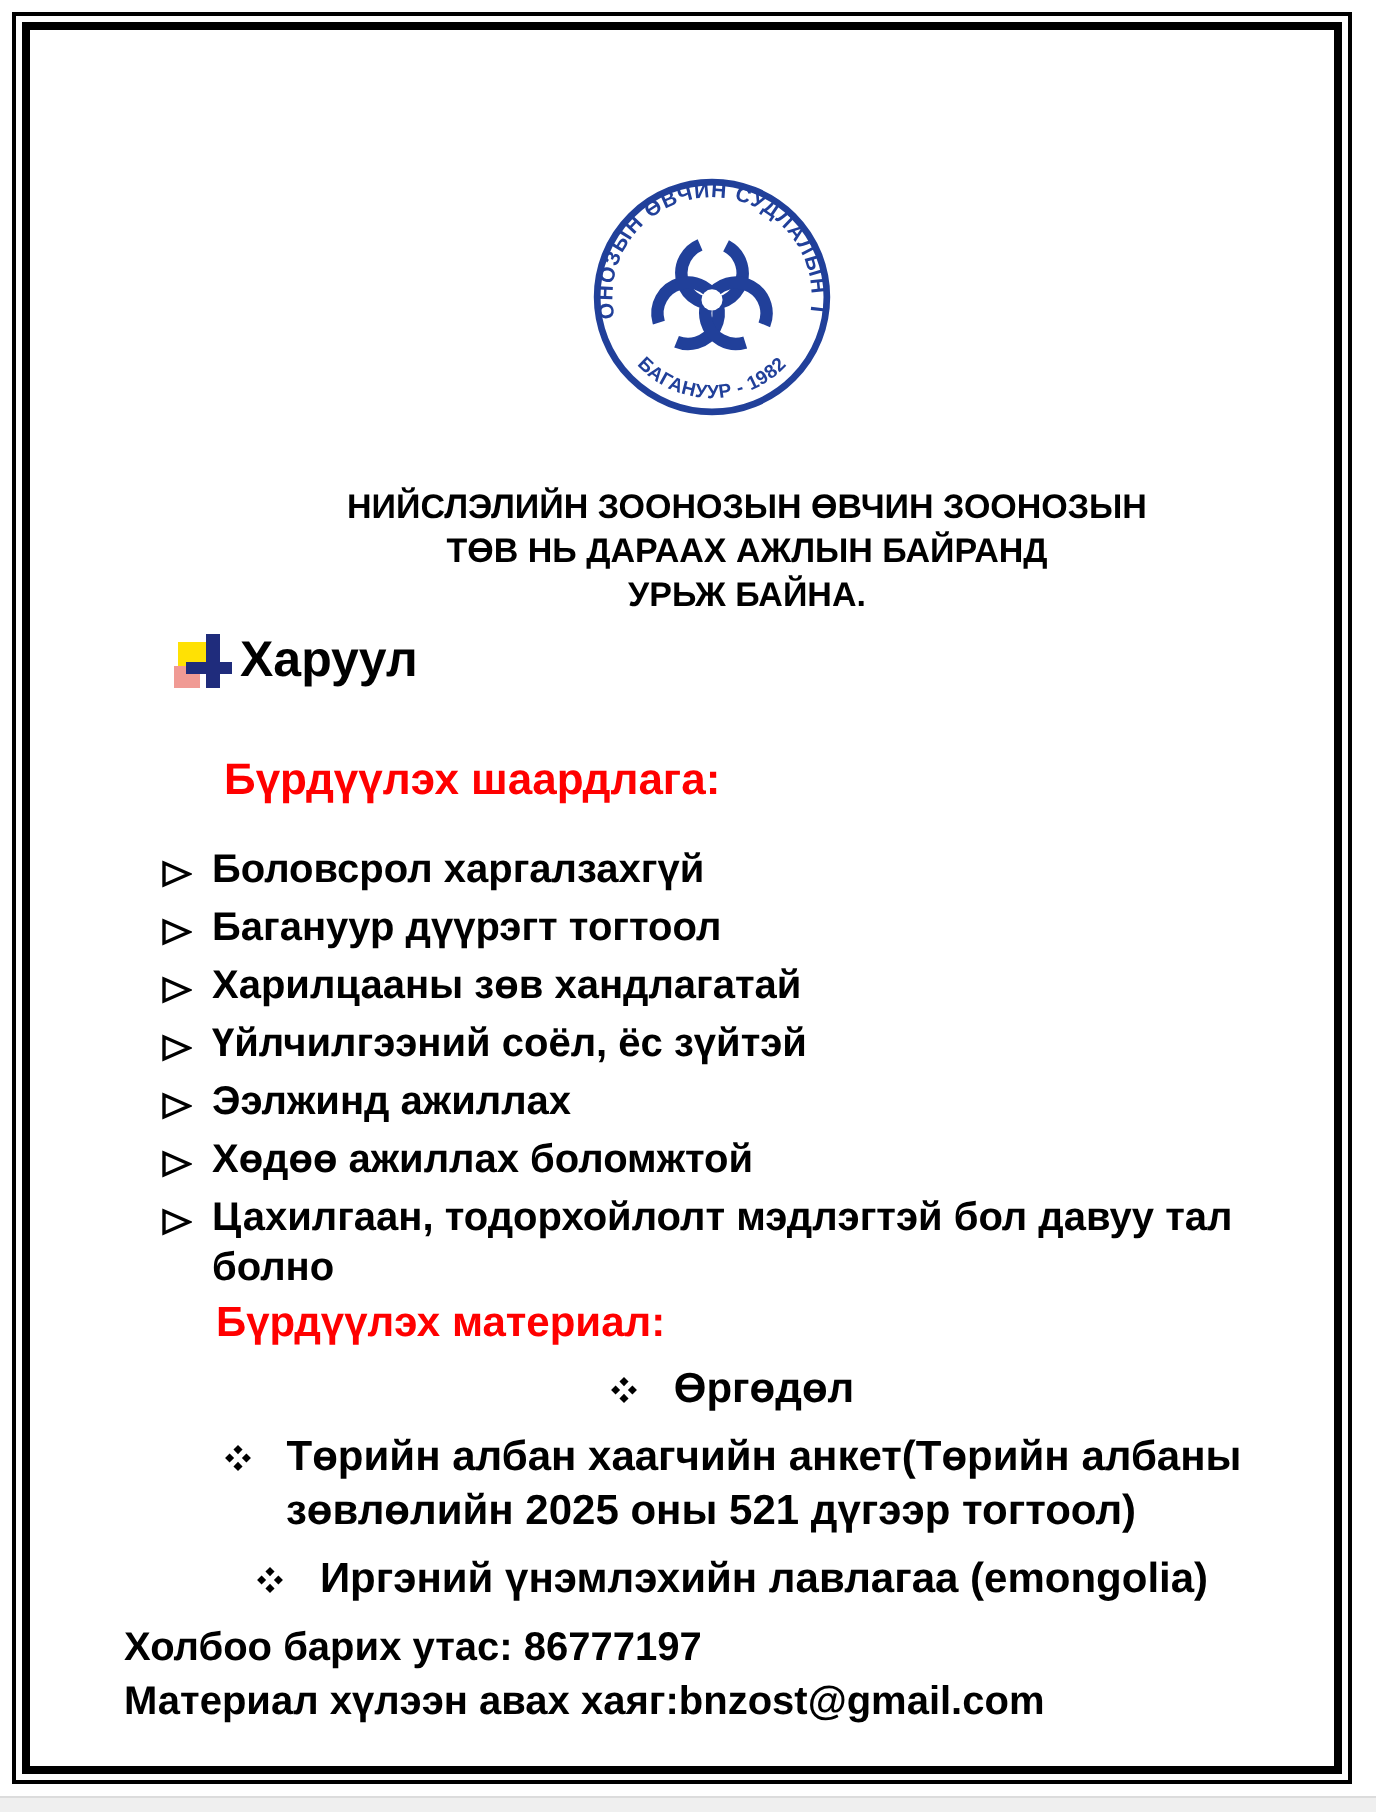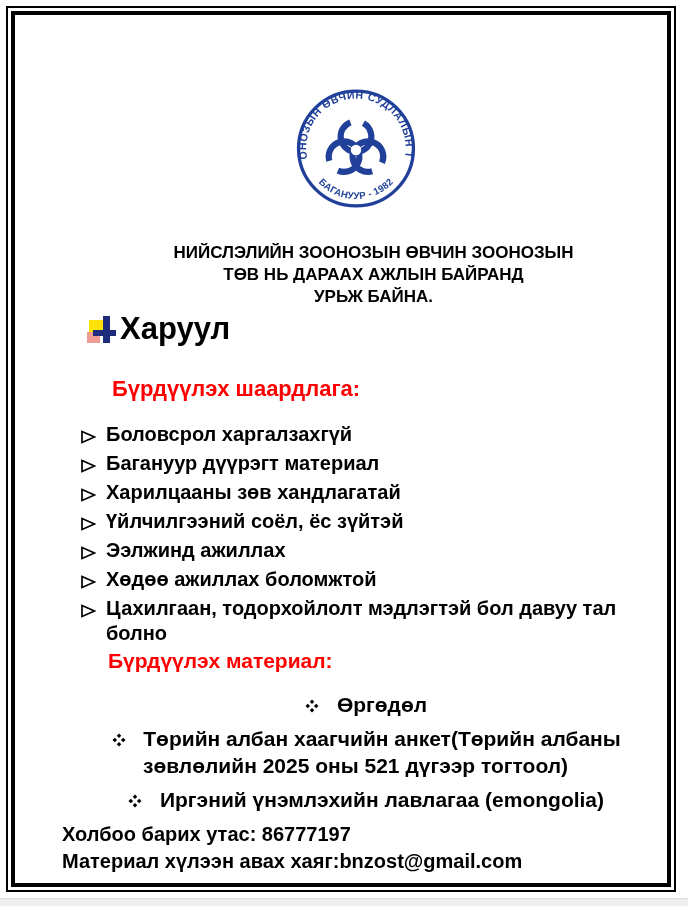--- a/index.html
+++ b/index.html
@@ -15,35 +15,35 @@
   .page-inner { width:100%; height:100%; border:4px solid #000;
           padding:0 18px 0 47px; overflow:hidden; }
 
   .logo-wrap { margin-top:70px; text-align:center; color:var(--blue); }
   .logo-wrap svg { display:inline-block; }
 
   .title-block { margin:26px 0 0 36px; text-align:center;
           font-size:17px; line-height:22px; }
 
   .position-row { display:flex; align-items:center; margin:3px 0 0 25px;
-          font-size:31px; height:36px; }
+          font-size:25px; height:36px; }
   .pos-icon { position:relative; width:31px; height:32px; flex:none; }
   .pos-icon .sq-yellow { position:absolute; left:2px; top:7px; width:14px; height:12px; background:#FFE104; }
   .pos-icon .sq-pink   { position:absolute; left:0;  top:19px; width:13px; height:11px; background:#F09A94; }
   .pos-icon .bar-v { position:absolute; left:16px; top:3px; width:7px; height:27px; background:#1F2C7C; }
   .pos-icon .bar-h { position:absolute; left:6px; top:17px; width:23px; height:6px; background:#1F2C7C; }
   .position-label { margin-left:2px; }
 
   .req-heading { margin:29px 0 4px 50px; font-size:22px; color:var(--red); }
   .req-list { font-size:20px; line-height:25px;margin-top:20px; }
   .req-item { display:flex; }
   .req-bullet { flex:none; width:26px; margin-left:18px; padding-top:4px; }
   .req-text { flex:1; }
 
-  .mat-heading { margin:3px 0 18px 46px; font-size:21px; color:var(--red); }
+  .mat-heading { margin:3px 0 7px 46px; font-size:21px; color:var(--red); }
   .mat-list { font-size:21px; line-height:27px;text-align:center; }
   .mat-item { margin-bottom:7px; }
   .mat-bullet { display:inline-block; width:49px; margin-left:4px; }
   .mat-bullet svg { vertical-align:-1px; }
 
   .contact { margin-top:8px; font-size:20px; line-height:27px; }
 
   .gray-strip { position:absolute; left:0; bottom:0; width:688px; height:8px;
           background:#efefef; border-top:1px solid #dcdcdc; }
 </style>
@@ -103,21 +103,21 @@
           </span>
           <span class="req-text">Боловсрол харгалзахгүй</span>
         </div>
 
         <div class="req-item">
           <span class="req-bullet">
             <svg width="16" height="16" viewBox="0 0 16 16">
               <polygon points="2,2.5 14.5,8 2,13.5" fill="#ffffff" stroke="#000000" stroke-width="1.7" stroke-linejoin="miter"></polygon>
             </svg>
           </span>
-          <span class="req-text">Багануур дүүрэгт материал</span>
+          <span class="req-text">Багануур дүүрэгт тогтоол</span>
         </div>
 
         <div class="req-item">
           <span class="req-bullet">
             <svg width="16" height="16" viewBox="0 0 16 16">
               <polygon points="2,2.5 14.5,8 2,13.5" fill="#ffffff" stroke="#000000" stroke-width="1.7" stroke-linejoin="miter"></polygon>
             </svg>
           </span>
           <span class="req-text">Харилцааны зөв хандлагатай</span>
         </div>

